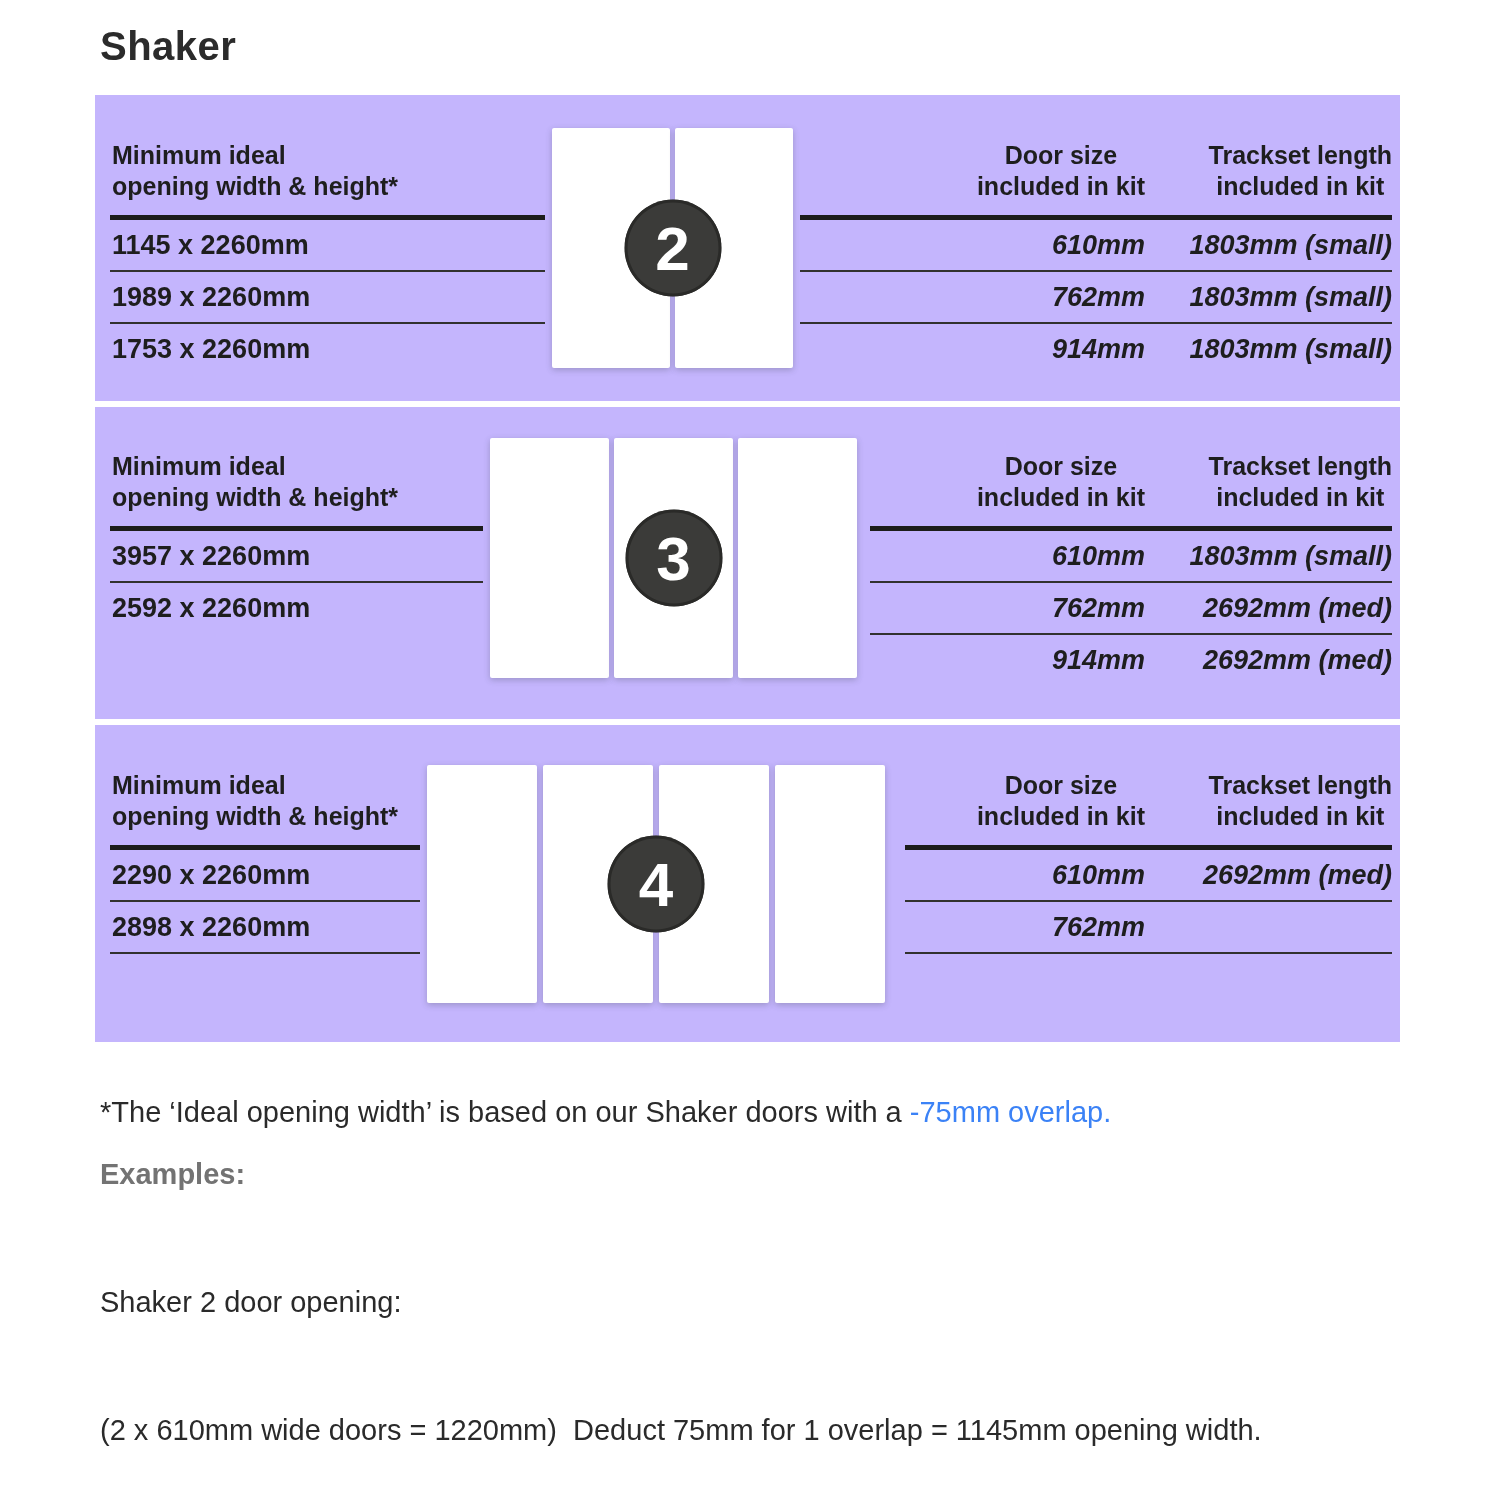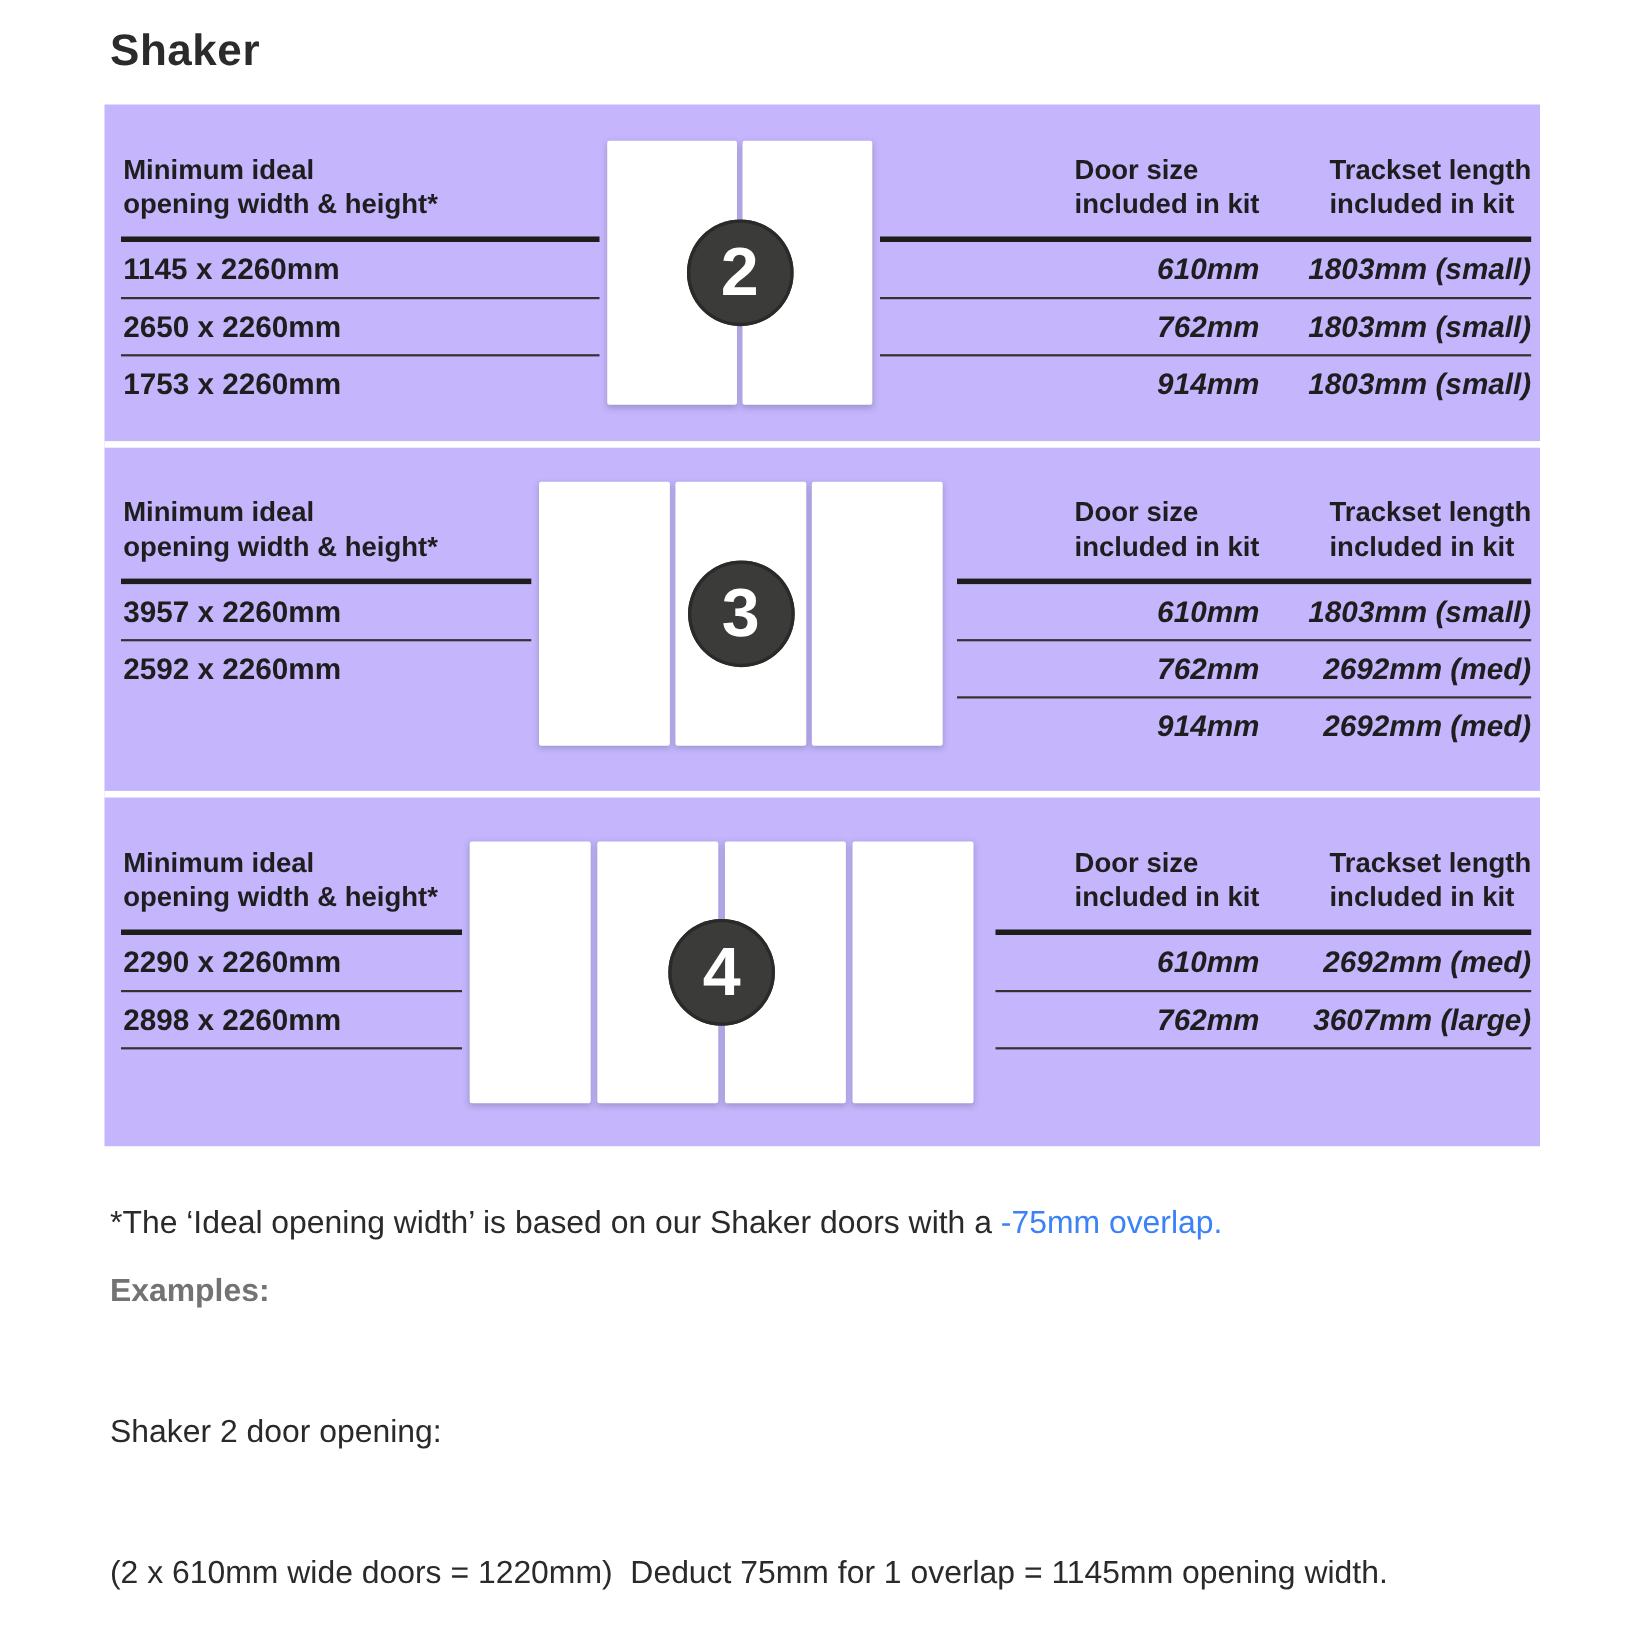--- a/index.html
+++ b/index.html
@@ -55,21 +55,21 @@
 
   
   .right-col { position:absolute; }
   .rc1 { left:705px; top:45px;  width:592px; }
   .rc2 { left:775px; top:356px; width:522px; }
   .rc3 { left:810px; top:675px; width:487px; }
   .rc1 .c1 { width:345px; } .rc2 .c1 { width:275px; } .rc3 .c1 { width:240px; }
   .c2 { flex:1; }
   .rhead { display:flex; border-bottom:5px solid #1d1d1b; padding-bottom:13px; }
   .hcell { text-align:right; font-size:25px; font-weight:700; line-height:31px; color:#1e1e1e; }
-  .hcell .hinner { display:inline-block; text-align:left; }
+  .hcell .hinner { display:inline-block; text-align:center; }
   .rrow { display:flex; height:50px; border-bottom:2px solid #32322f; }
   .rrow .cell {
     text-align:right; line-height:50px; font-size:27px; font-weight:700; color:#1e1e1e;font-style:italic;
   }
 
   
   .footnote { position:absolute; left:100px; top:1096px; font-size:29px; color:#2a2a2a; }
   .footnote b { font-weight:400; color:#3b82f6; }
   .ex-heading { position:absolute; left:100px; top:1158px; font-size:29px; font-weight:700; color:#737373; }
   .ex-lines {
@@ -85,21 +85,21 @@
 <div class="panel">
 
   
   <div class="sec">
     <div class="left-col lc1">
       <div class="col-head">
         <div>Minimum ideal</div>
         <div>opening width &amp; height*</div>
       </div>
       <div class="lrow">1145 x 2260mm</div>
-      <div class="lrow">2650 x 2260mm</div>
+      <div class="lrow">1989 x 2260mm</div>
       <div class="lrow noline">1753 x 2260mm</div>
     </div>
 
     <div class="doors ds1">
       <div class="door"></div>
       <div class="door"></div>
       <div class="badge">2</div>
     </div>
 
     <div class="right-col rc1">
@@ -187,21 +187,20 @@
       <div class="rhead">
         <div class="c1 hcell"><span class="hinner"><span style="display:block">Door size</span><span style="display:block">included in kit</span></span></div>
         <div class="c2 hcell"><span class="hinner"><span style="display:block">Trackset length</span><span style="display:block">included in kit</span></span></div>
       </div>
       <div class="rrow">
         <div class="c1 cell">610mm</div>
         <div class="c2 cell">2692mm (med)</div>
       </div>
       <div class="rrow">
         <div class="c1 cell">762mm</div>
-        <div class="c2 cell">3607mm (large)</div>
       </div>
     </div>
   </div>
 
 </div>
 
 <div class="footnote"><span>*The ‘Ideal opening width’ is based on our Shaker doors with a </span><b>-75mm overlap.</b></div>
 
 <div class="ex-heading">Examples:</div>
 

